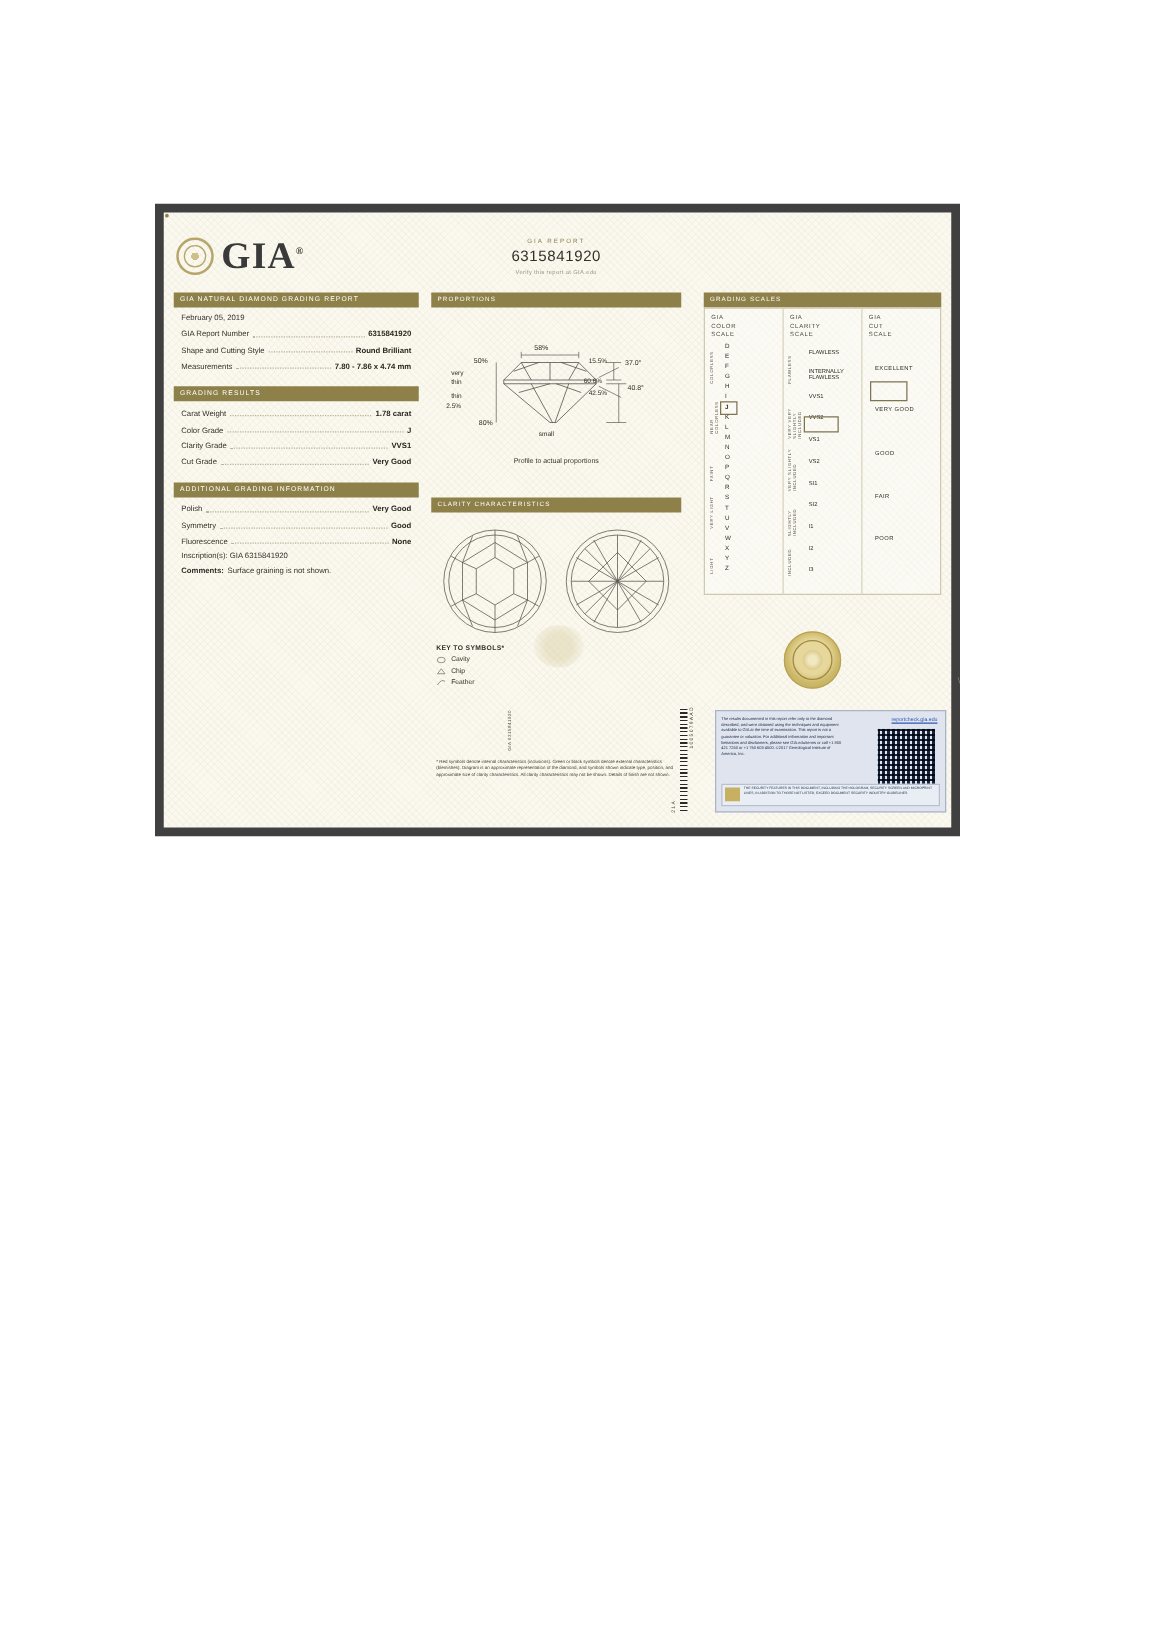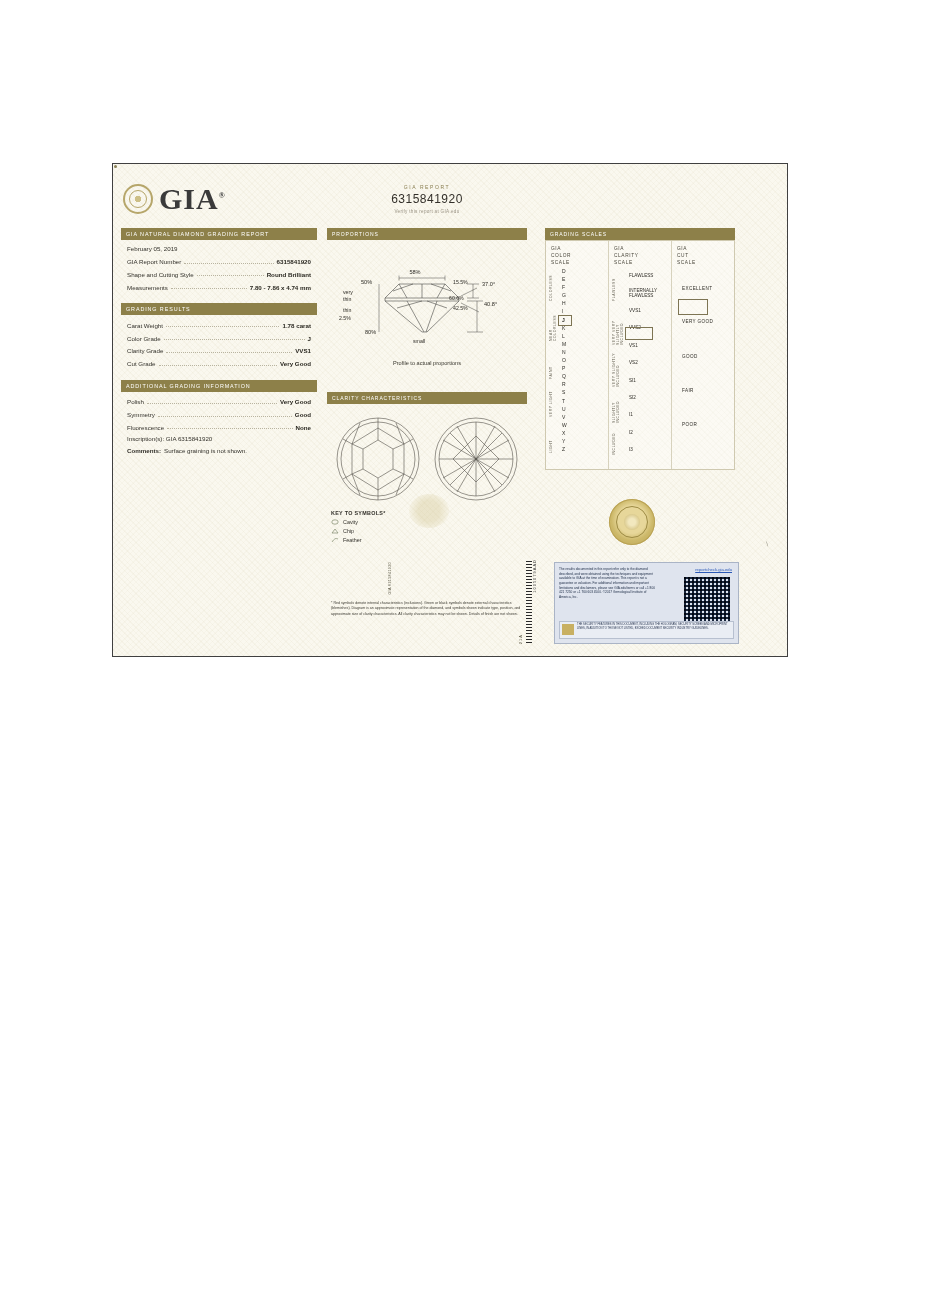--- a/index.html
+++ b/index.html
@@ -1,17 +1,17 @@
 <!DOCTYPE html>
 <html><head>
 <meta charset="utf-8">
 <style>
   html,body{margin:0;padding:0;background:#ffffff;}
   body{width:928px;height:1312px;position:relative;font-family:"Liberation Sans",sans-serif;color:#2b2b2b;}
-  .report{position:absolute;left:112px;top:163px;width:630px;height:492px;background:#faf8ef;border:1px solid #404040;box-shadow:0 0 0 0 #fff;padding-left:44px;}
+  .report{position:absolute;left:124px;top:163px;width:630px;height:492px;background:#faf8ef;border:7px solid #404040;box-shadow:0 0 0 0 #fff;}
   .report:before{content:"";position:absolute;left:0;top:0;right:0;bottom:0;
     background:
       repeating-linear-gradient(45deg, rgba(205,196,160,.10) 0 1px, rgba(0,0,0,0) 1px 4px),
       repeating-linear-gradient(-45deg, rgba(205,196,160,.08) 0 1px, rgba(0,0,0,0) 1px 4px);
     pointer-events:none;}
   .col-left{position:absolute;left:8px;top:8px;width:196px;}
   .col-mid{position:absolute;left:214px;top:8px;width:200px;}
   .col-right{position:absolute;left:432px;top:8px;width:190px;}
 
   

